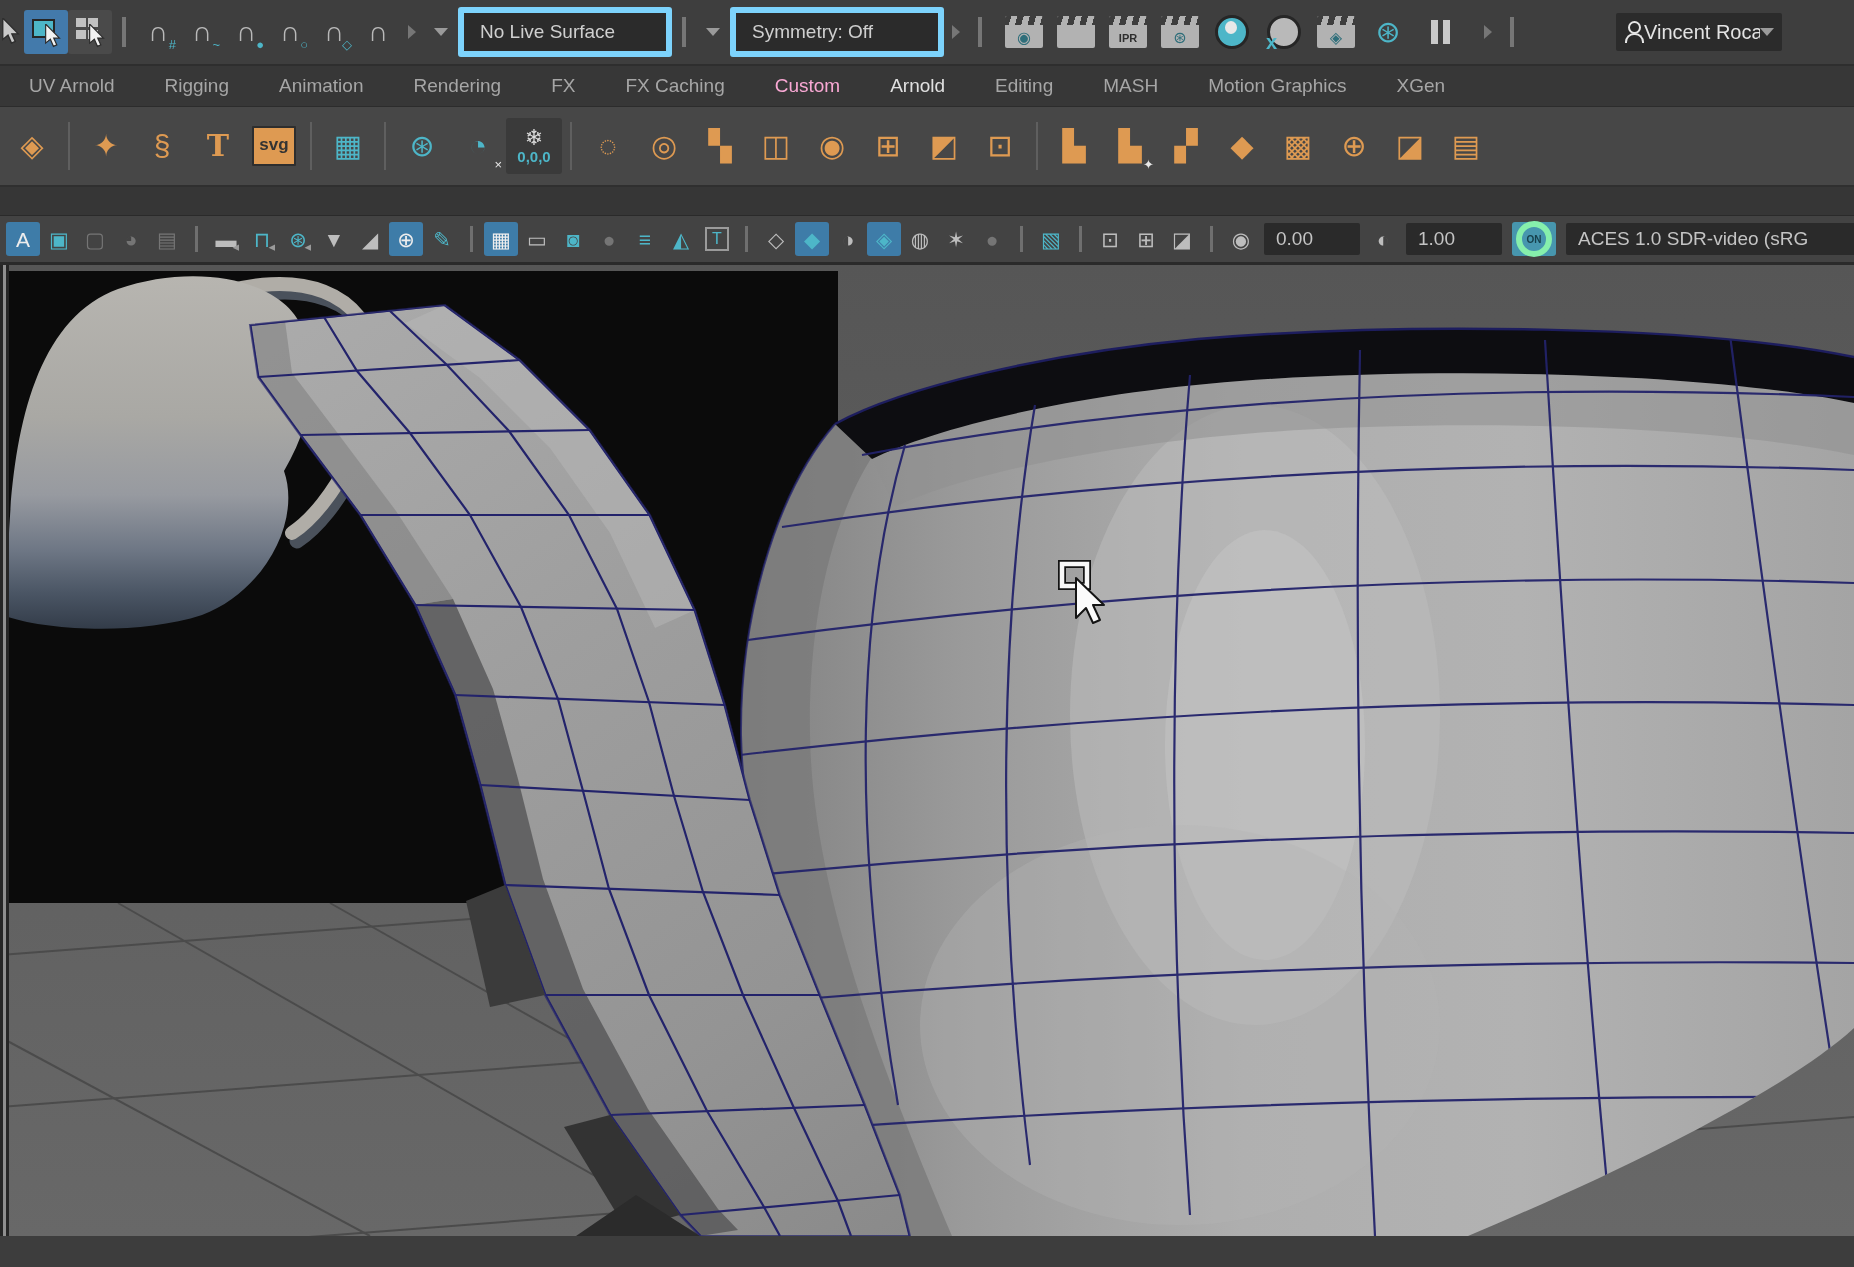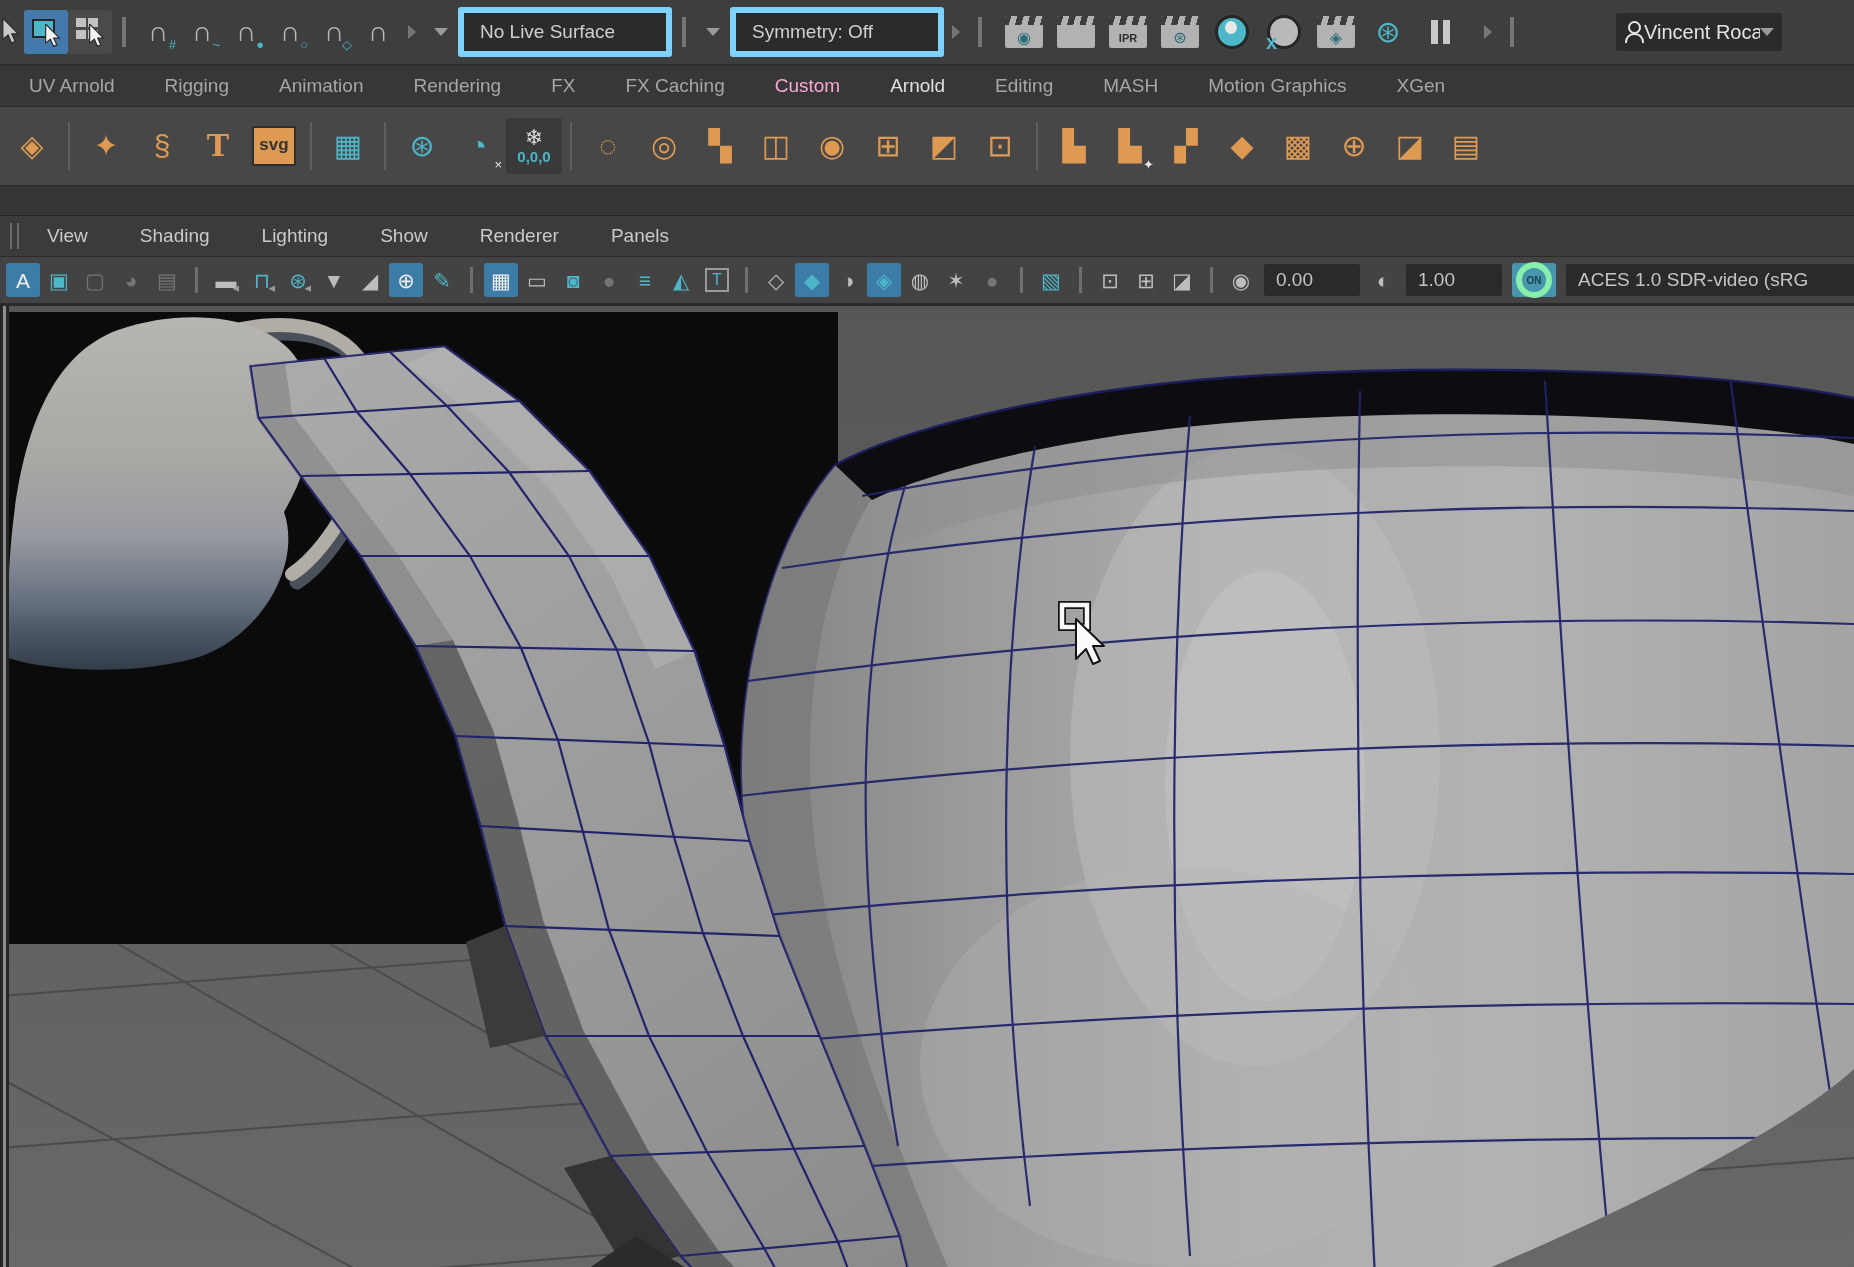--- a/index.html
+++ b/index.html
@@ -308,29 +308,20 @@
       <div class="tool big shelf-cell">
         <span class="g orange">◪</span>
       </div>
       <div class="tool big shelf-cell">
         <span class="g orange">▤</span>
       </div>
     </div>
 
   <div id="spacer"></div>
 
-  <div id="panelmenus" class="row">
-    <i class="pm-handle"></i>
-  <div class="pm">View</div>
-      <div class="pm">Shading</div>
-      <div class="pm">Lighting</div>
-      <div class="pm">Show</div>
-      <div class="pm">Renderer</div>
-      <div class="pm">Panels</div>
-    </div>
 
   <div id="ptoolbar" class="row">
       <div class="tool active">
         <span class="g white">A</span>
       </div>
       <div class="tool">
         <span class="g teal">▣</span>
       </div>
       <div class="tool">
         <span class="g dim">▢</span>

